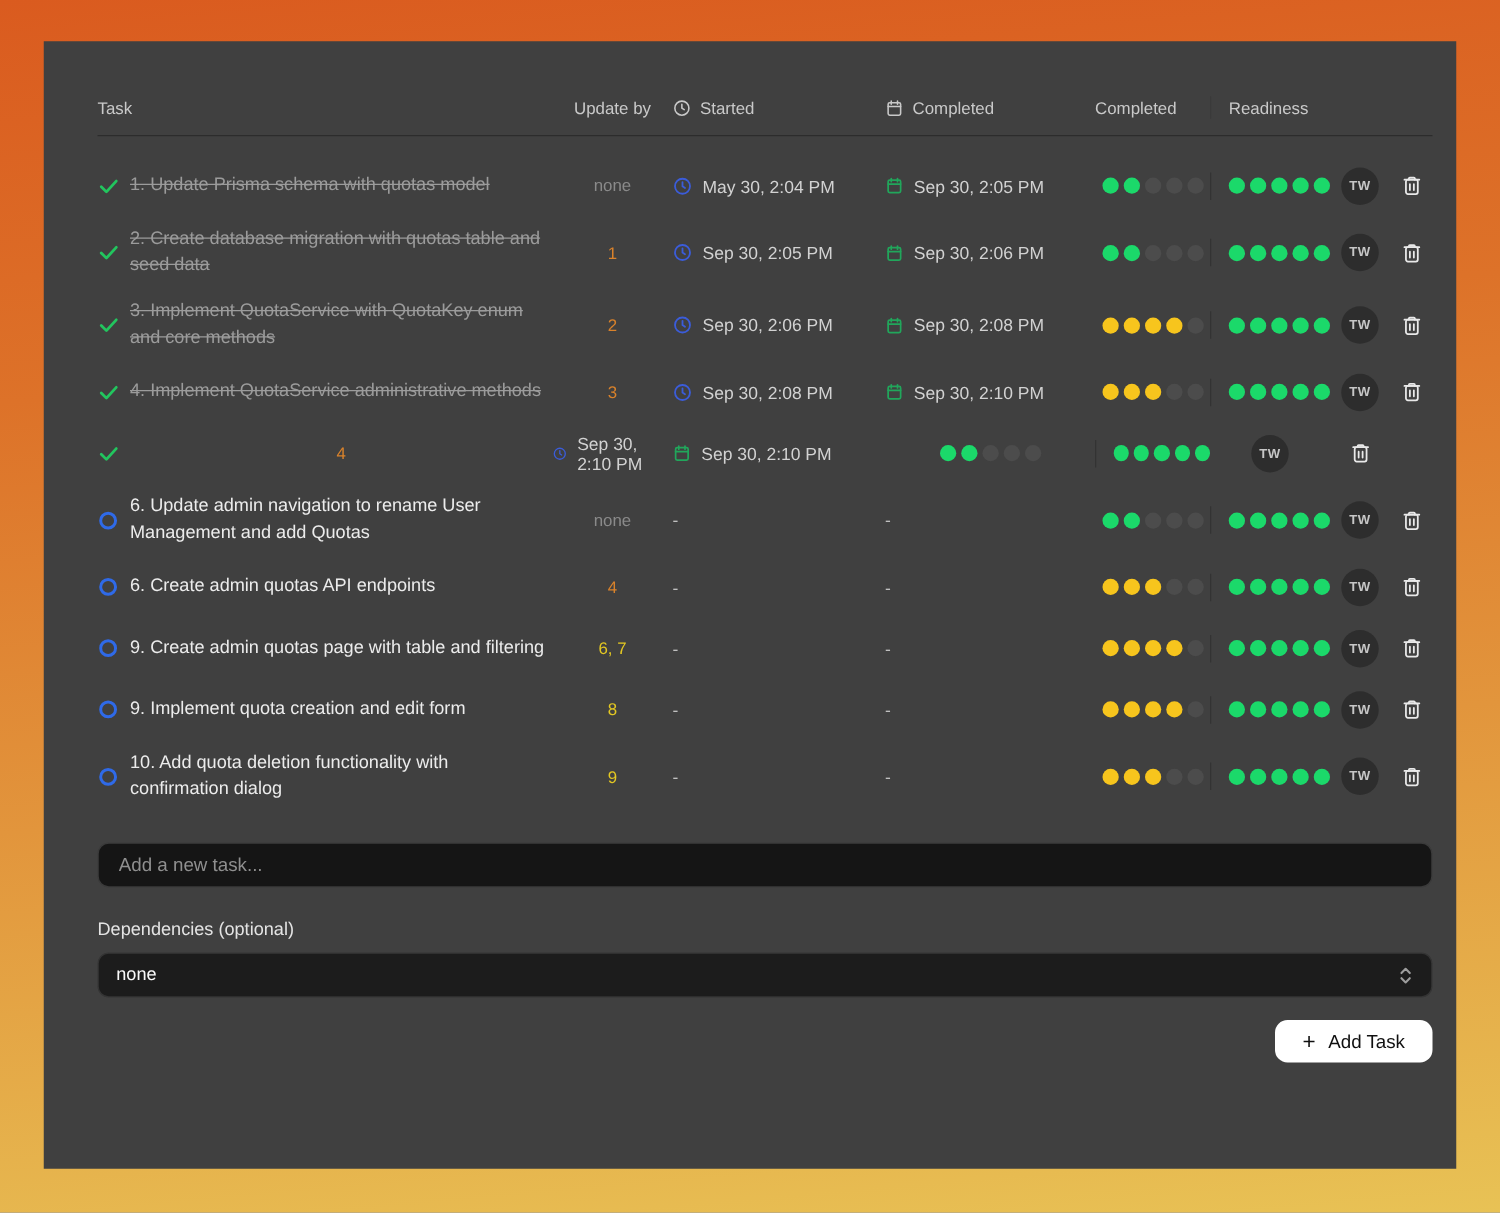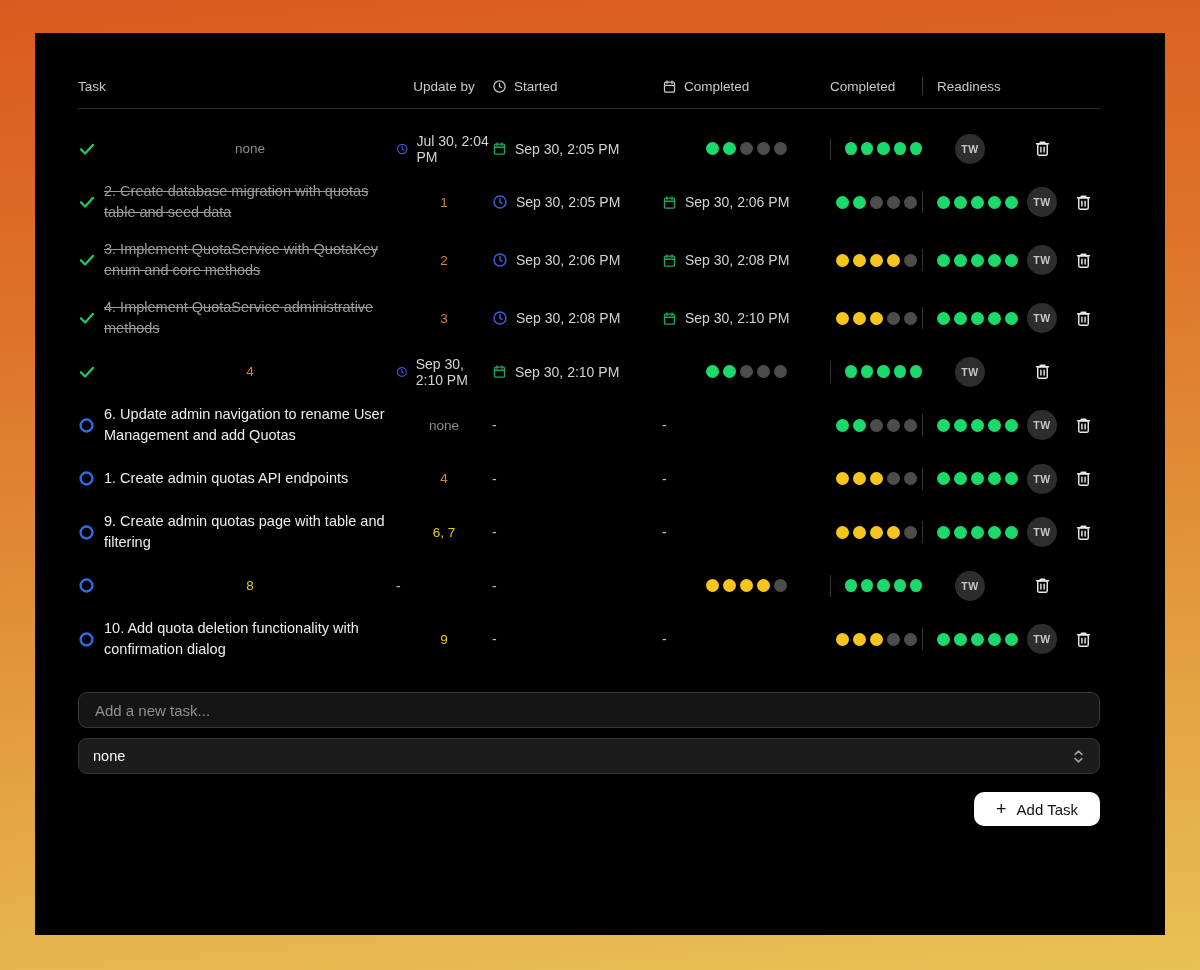--- a/index.html
+++ b/index.html
@@ -5,22 +5,22 @@
   * { box-sizing: border-box; margin: 0; padding: 0; }
   html, body { width: 1200px; height: 970px; }
   body {
     font-family: "Liberation Sans", "DejaVu Sans", sans-serif;
     background: linear-gradient(175deg, #da5b1f 0%, #dd7229 30%, #e2953c 62%, #e8c255 100%);
     position: relative;
   }
   .panel {
     position: absolute;
     left: 35px; top: 33px; right: 35px; bottom: 35px;
-    background: #000000;
-    padding: 44px 65px 0 43px;
+    background: #404040;
+    padding: 44px 19px 0 43px;
     overflow: hidden;
   }
   
   .grid-row {
     display: grid;
     grid-template-columns: 26px 1fr 96px 170px 168px 92px 96px 48px 34px;
     align-items: center;
     column-gap: 0;
   }
   .thead {
@@ -118,27 +118,30 @@
   </div>
 
   
   <div class="rows" id="rows">
     <div class="grid-row row done">
       <span class="cell c-check">
           <svg width="18" height="18" viewBox="0 0 24 24" fill="none" stroke="#22c55e" stroke-width="3" stroke-linecap="round" stroke-linejoin="round">
             <path d="M4 12.5l5.5 5.5L20 6.5"></path>
           </svg>
         </span>
+      <span class="cell">
+          <span class="title">1. Update Prisma schema with quotas model</span>
+        </span>
       <span class="cell c-blocked tone-muted">none</span>
       <span class="cell c-time t-started">
           <svg width="16" height="16" viewBox="0 0 24 24" fill="none" stroke="#3b5cd9" stroke-width="2.2" stroke-linecap="round">
             <circle cx="12" cy="12" r="9"></circle>
             <path d="M12 7v5l3 2"></path>
           </svg>
-          <span>Jul 30, 2:04 PM</span>
+          <span>May 30, 2:04 PM</span>
         </span>
       <span class="cell c-time t-completed">
           <svg width="15" height="15" viewBox="0 0 24 24" fill="none" stroke="#21a65b" stroke-width="2.2" stroke-linecap="round">
             <rect x="4" y="5" width="16" height="16" rx="2"></rect>
             <path d="M8 3v4M16 3v4M4 10h16"></path>
           </svg>
           <span>Sep 30, 2:05 PM</span>
         </span>
       <span class="cell">
           <span class="dots d-complexity">
@@ -447,21 +450,21 @@
         </span>
     </div>
 
     <div class="grid-row row pending">
       <span class="cell c-check">
           <svg width="17" height="17" viewBox="0 0 20 20" fill="none">
             <circle cx="10" cy="10" r="7" stroke="#2f6ae8" stroke-width="2.8"></circle>
           </svg>
         </span>
       <span class="cell">
-          <span class="title">1. Create admin quotas API endpoints</span>
+          <span class="title">6. Create admin quotas API endpoints</span>
         </span>
       <span class="cell c-blocked tone-orange">4</span>
       <span class="cell c-time t-started">
           <span class="dash">-</span>
         </span>
       <span class="cell c-time t-completed">
           <span class="dash">-</span>
         </span>
       <span class="cell">
           <span class="dots d-complexity">
@@ -544,20 +547,23 @@
       </button>
         </span>
     </div>
 
     <div class="grid-row row pending">
       <span class="cell c-check">
           <svg width="17" height="17" viewBox="0 0 20 20" fill="none">
             <circle cx="10" cy="10" r="7" stroke="#2f6ae8" stroke-width="2.8"></circle>
           </svg>
         </span>
+      <span class="cell">
+          <span class="title">9. Implement quota creation and edit form</span>
+        </span>
       <span class="cell c-blocked tone-yellow">8</span>
       <span class="cell c-time t-started">
           <span class="dash">-</span>
         </span>
       <span class="cell c-time t-completed">
           <span class="dash">-</span>
         </span>
       <span class="cell">
           <span class="dots d-complexity">
             <span class="dot" style="background: rgb(247, 197, 29);"></span>
@@ -640,20 +646,21 @@
         </span>
     </div>
   </div>
 
   
   
 
   
   <input class="new-task-input" type="text" placeholder="Add a new task..." style="">
 
+  <div class="dep-label">Dependencies (optional)</div>
 
   <div class="dep-select">
     <span class="val">none</span>
     <svg width="13" height="15" viewBox="0 0 14 18" fill="none" stroke="currentColor" stroke-width="2" stroke-linecap="round" stroke-linejoin="round">
         <path d="M3 6.5 7 2.5l4 4"></path>
         <path d="M3 11.5l4 4 4-4"></path>
       </svg>
   </div>
 
   <div class="btn-row">

